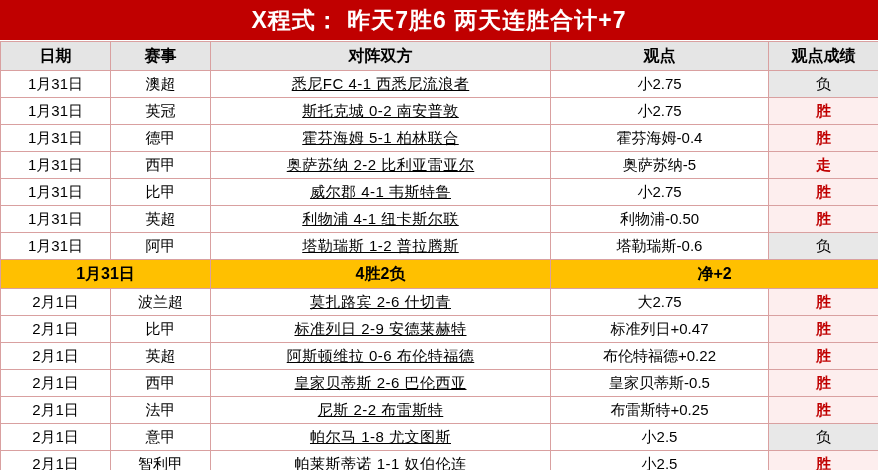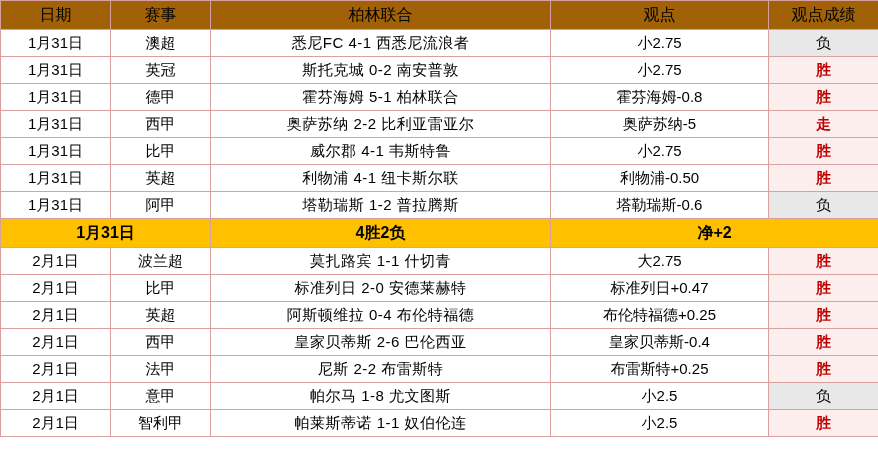--- a/index.html
+++ b/index.html
@@ -46,31 +46,32 @@
     border: 1px solid #d9a0a0;
     font-size: 15px;
     text-align: center;
     height: 26px;
     padding: 0 2px;
     white-space: nowrap;
     overflow: hidden;
     color: #000000;
   }
   thead th {
-    background: #a16207;
-    font-weight: normal;
+    background: #e5e5e5;
+    font-weight: bold;
     font-size: 16px;
     height: 28px;
     border: 1px solid #d9a0a0;
   }
   tbody tr td {
     background: #ffffff;
   }
   td.match {
     letter-spacing: 0.5px;
+    text-decoration: underline;
   }
   td.res-win {
     color: #c00000;
     font-weight: bold;
     background: #fdeeee !important;
   }
   td.res-lose {
     color: #000000;
     background: #e8e8e8 !important;
   }
@@ -85,33 +86,34 @@
     font-size: 16px;
     height: 28px;
     color: #000000;
     border: 1px solid #d9a0a0;
   }
 </style>
 </head>
 <body>
 
 <div class="sheet">
+  <div class="title-bar">X程式： 昨天7胜6  两天连胜合计+7</div>
   <table>
     <colgroup>
       <col class="c-date">
       <col class="c-league">
       <col class="c-match">
       <col class="c-view">
       <col class="c-result">
     </colgroup>
     <thead>
       <tr>
         <th>日期</th>
         <th>赛事</th>
-        <th>柏林联合</th>
+        <th>对阵双方</th>
         <th>观点</th>
         <th>观点成绩</th>
       </tr>
     </thead>
     <tbody id="table-body">
         <tr>
           <td>1月31日</td>
           <td>澳超</td>
           <td class="match">悉尼FC  4-1  西悉尼流浪者</td>
           <td>小2.75</td>
@@ -121,21 +123,21 @@
           <td>1月31日</td>
           <td>英冠</td>
           <td class="match">斯托克城  0-2  南安普敦</td>
           <td>小2.75</td>
           <td class="res-win">胜</td>
         </tr>
         <tr>
           <td>1月31日</td>
           <td>德甲</td>
           <td class="match">霍芬海姆  5-1  柏林联合</td>
-          <td>霍芬海姆-0.8</td>
+          <td>霍芬海姆-0.4</td>
           <td class="res-win">胜</td>
         </tr>
         <tr>
           <td>1月31日</td>
           <td>西甲</td>
           <td class="match">奥萨苏纳  2-2  比利亚雷亚尔</td>
           <td>奥萨苏纳-5</td>
           <td class="res-draw">走</td>
         </tr>
         <tr>
@@ -160,43 +162,43 @@
           <td class="res-lose">负</td>
         </tr>
         <tr class="summary">
           <td colspan="2">1月31日</td>
           <td>4胜2负</td>
           <td colspan="2">净+2</td>
         </tr>
         <tr>
           <td>2月1日</td>
           <td>波兰超</td>
-          <td class="match">莫扎路宾  1-1  什切青</td>
+          <td class="match">莫扎路宾  2-6  什切青</td>
           <td>大2.75</td>
           <td class="res-win">胜</td>
         </tr>
         <tr>
           <td>2月1日</td>
           <td>比甲</td>
-          <td class="match">标准列日  2-0  安德莱赫特</td>
+          <td class="match">标准列日  2-9  安德莱赫特</td>
           <td>标准列日+0.47</td>
           <td class="res-win">胜</td>
         </tr>
         <tr>
           <td>2月1日</td>
           <td>英超</td>
-          <td class="match">阿斯顿维拉  0-4  布伦特福德</td>
-          <td>布伦特福德+0.25</td>
+          <td class="match">阿斯顿维拉  0-6  布伦特福德</td>
+          <td>布伦特福德+0.22</td>
           <td class="res-win">胜</td>
         </tr>
         <tr>
           <td>2月1日</td>
           <td>西甲</td>
           <td class="match">皇家贝蒂斯  2-6  巴伦西亚</td>
-          <td>皇家贝蒂斯-0.4</td>
+          <td>皇家贝蒂斯-0.5</td>
           <td class="res-win">胜</td>
         </tr>
         <tr>
           <td>2月1日</td>
           <td>法甲</td>
           <td class="match">尼斯  2-2  布雷斯特</td>
           <td>布雷斯特+0.25</td>
           <td class="res-win">胜</td>
         </tr>
         <tr>

